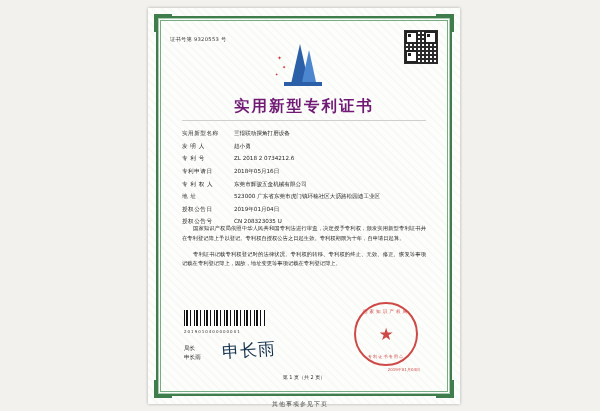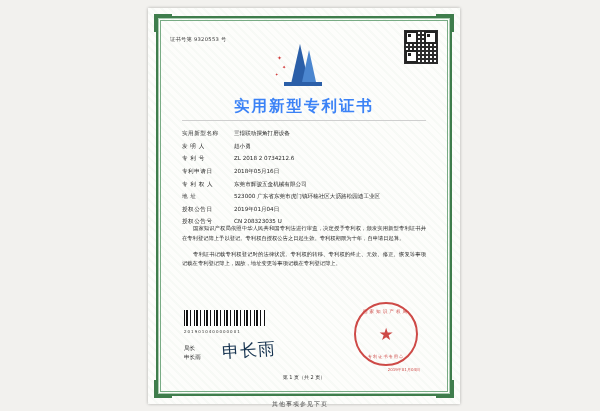--- a/index.html
+++ b/index.html
@@ -89,21 +89,21 @@
   }
   .emblem .star{position:absolute;color:#d23c3c;font-size:6px;}
   .emblem .s1{left:2px;top:12px;}
   .emblem .s2{left:7px;top:22px;font-size:5px;}
   .emblem .s3{left:0px;top:30px;font-size:4px;}
 
   .doc-title{
     position:absolute;left:0;right:0;top:68px;
     text-align:center;
     font-family:Liberation Sans, sans-serif;
-    font-size:15.5px;font-weight:bold;color:#3b82f6;letter-spacing:2px;
+    font-size:15.5px;font-weight:bold;color:#701a75;letter-spacing:2px;
   }
   .rule{
     position:absolute;left:14px;right:14px;top:92px;
     height:1px;background:#cfcfcf;
   }
 
   .fields{
     position:absolute;left:14px;right:14px;top:100px;
     font-size:5.6px;color:#242424;line-height:1.9;
   }

